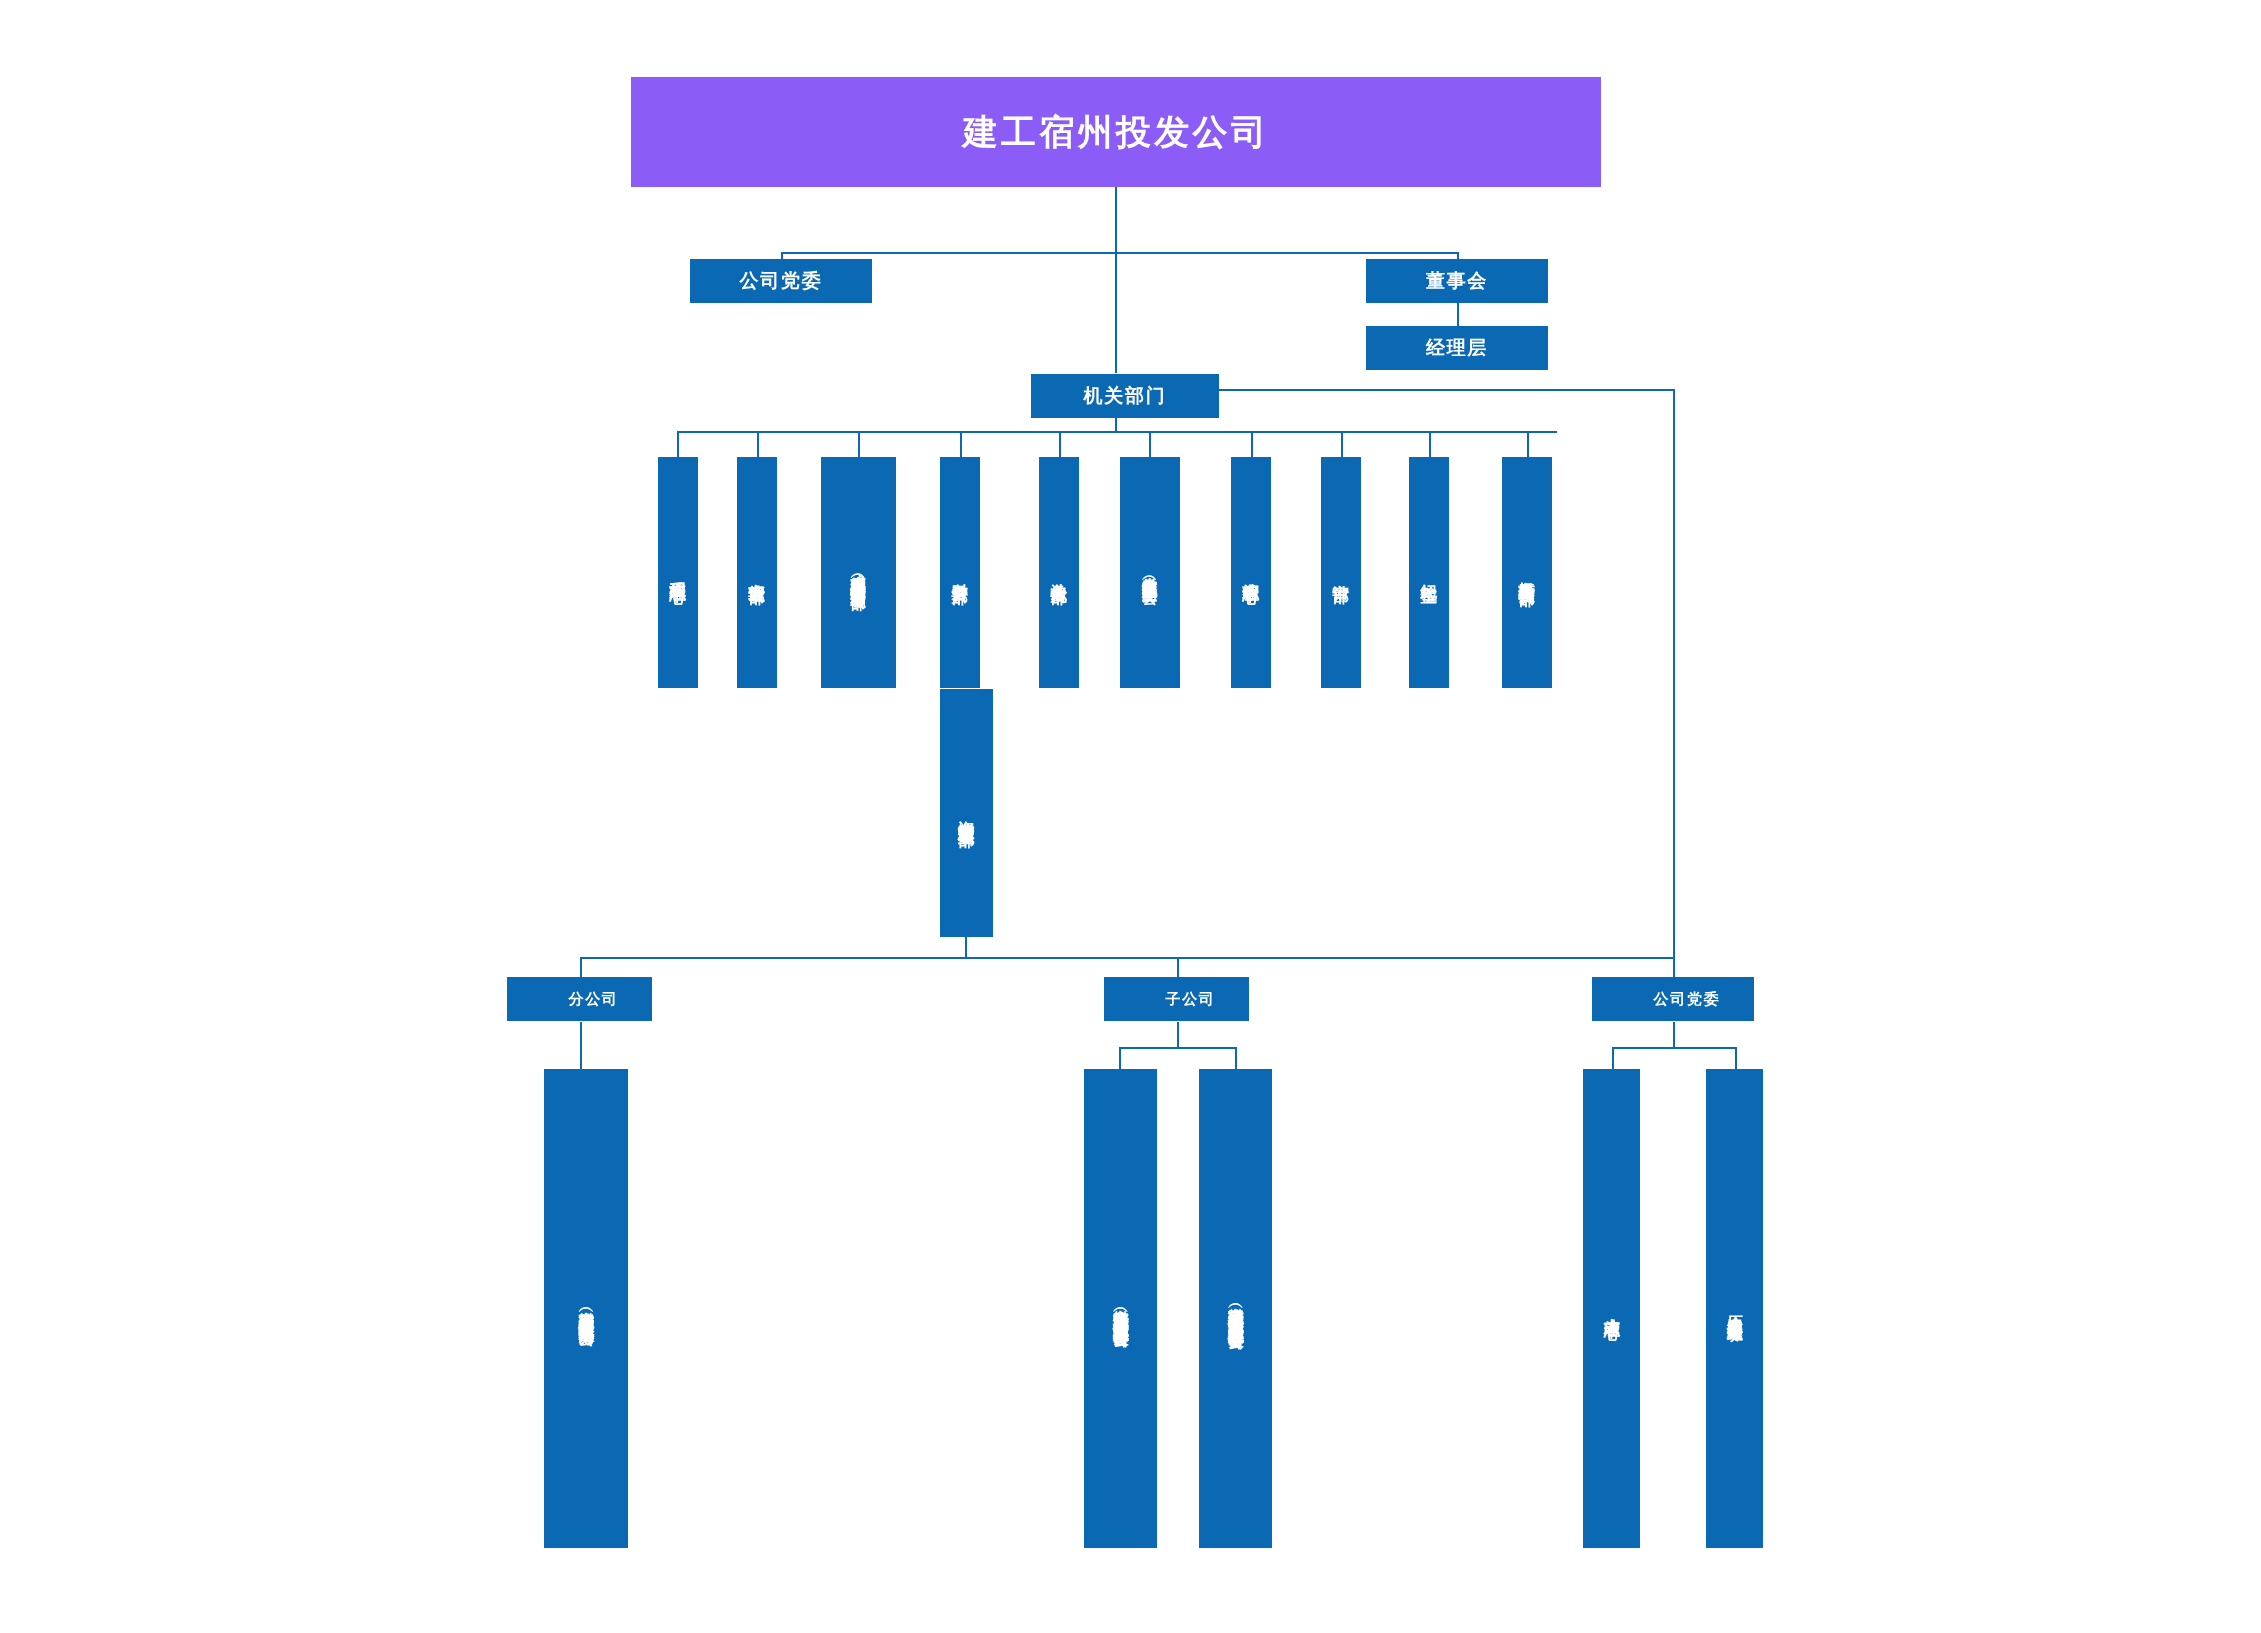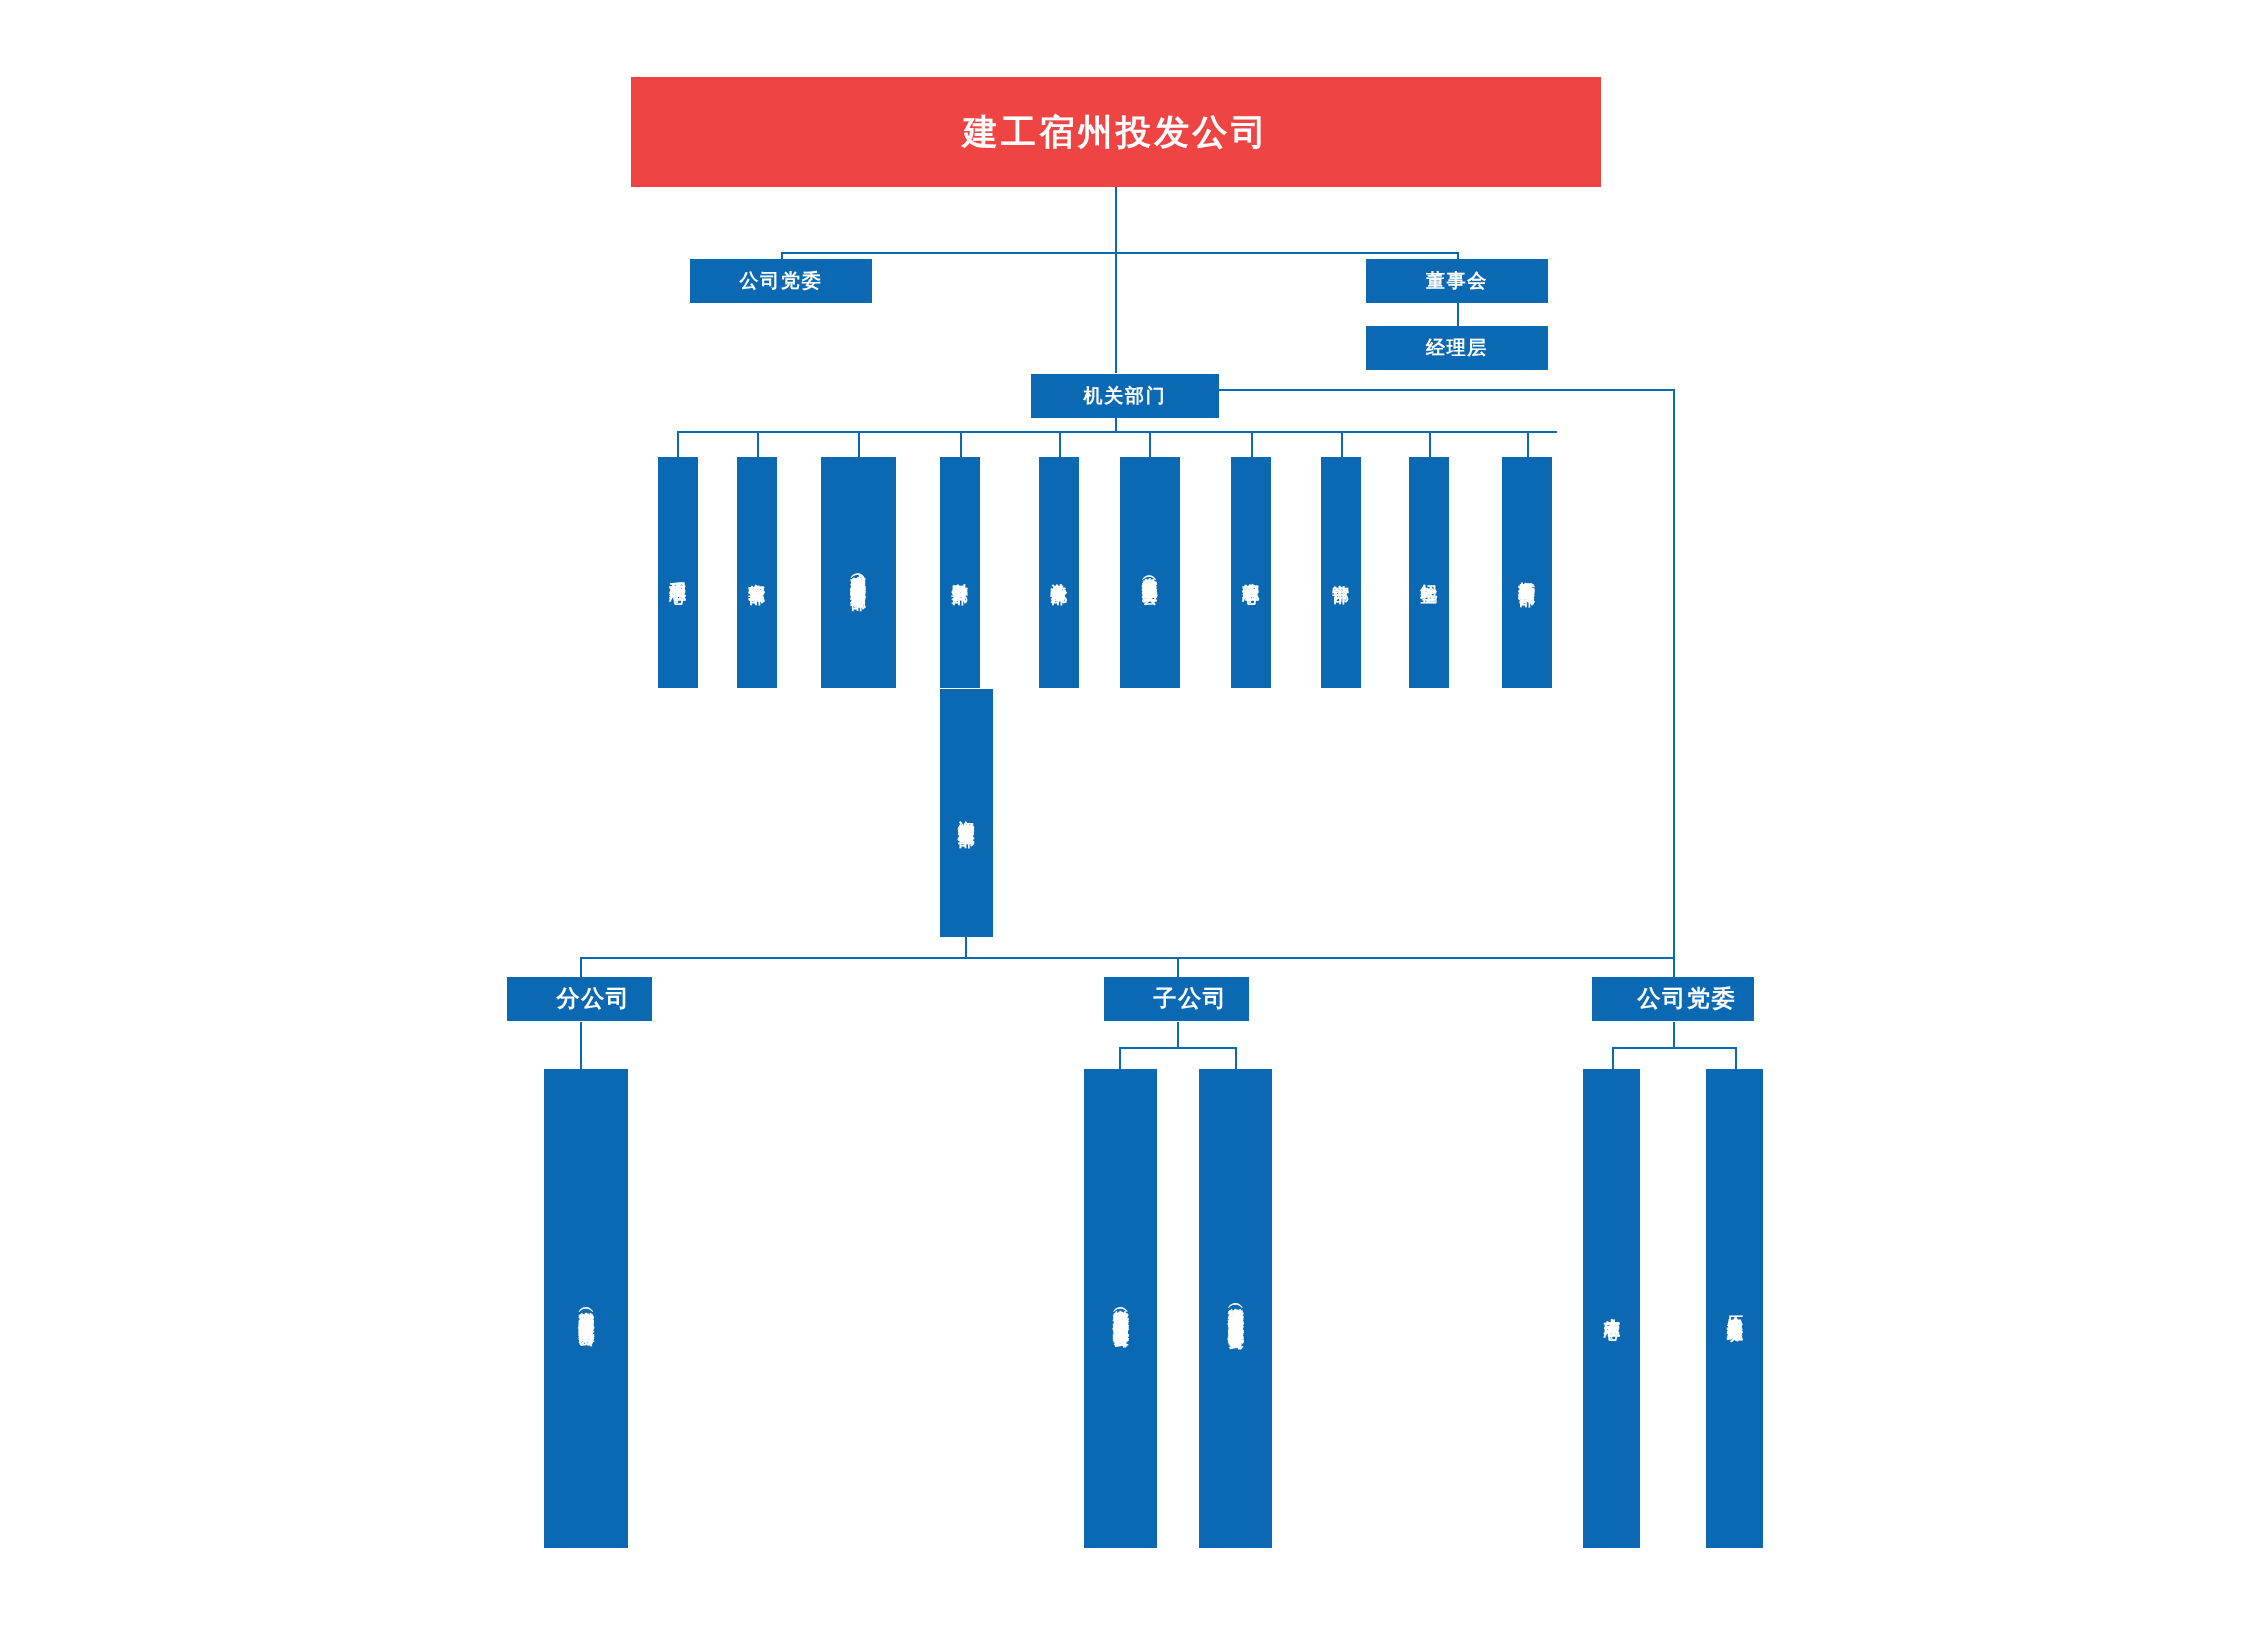--- a/index.html
+++ b/index.html
@@ -48,21 +48,21 @@
     letter-spacing: 1.1px;
     writing-mode: vertical-rl;
     text-orientation: upright;
     line-height: 1.25;
     padding: 7.7px 0;
   }
   .dept.two-col {
     font-size: 15.4px;
   }
   .group-label {
-    font-size: 23px;
+    font-size: 15px;
     letter-spacing: 1.7px;
     padding-left: 28px;
   }
   .company {
     background: #0b69b4;
     font-size: 16px;
     letter-spacing: 1.1px;
     writing-mode: vertical-rl;
     text-orientation: upright;
     line-height: 1.3;
@@ -73,21 +73,21 @@
     background: #0b69b4;
   }
   .line.h { height: 1.7px; }
   .line.v { width: 1.7px; }
 </style>
 </head>
 <body>
 
 <div id="canvas" style="background: rgb(255, 255, 255);">
 
-  <div class="box root-box" style="left: 631px; top: 77px; width: 970px; height: 110px; background: #ef4444;">
+  <div class="box root-box" style="left: 631px; top: 77px; width: 970px; height: 110px; background: #8b5cf6;">
     <span>建工宿州投发公司</span>
   </div>
 
   <div class="line v" style="left: 1115px; top: 187px; height: 83px; background: rgb(11, 105, 180);"></div>
 
   <div class="line h" style="left: 781px; top: 252px; width: 677px; background: rgb(11, 105, 180);"></div>
   <div class="line v" style="left: 781px; top: 252px; height: 7.7px; background: rgb(11, 105, 180);"></div>
   <div class="line v" style="left: 1457px; top: 252px; height: 7.7px; background: rgb(11, 105, 180);"></div>
 
   <div class="box blue lvl2" style="left: 690px; top: 259px; width: 182px; height: 44px; background: rgb(11, 105, 180);">

